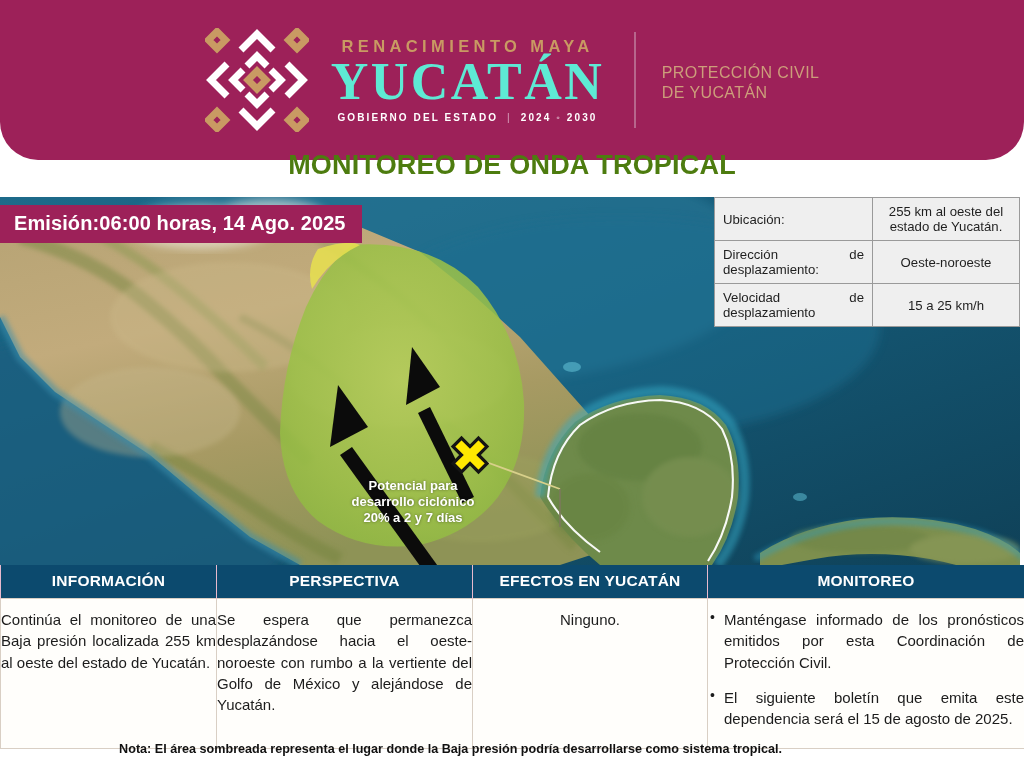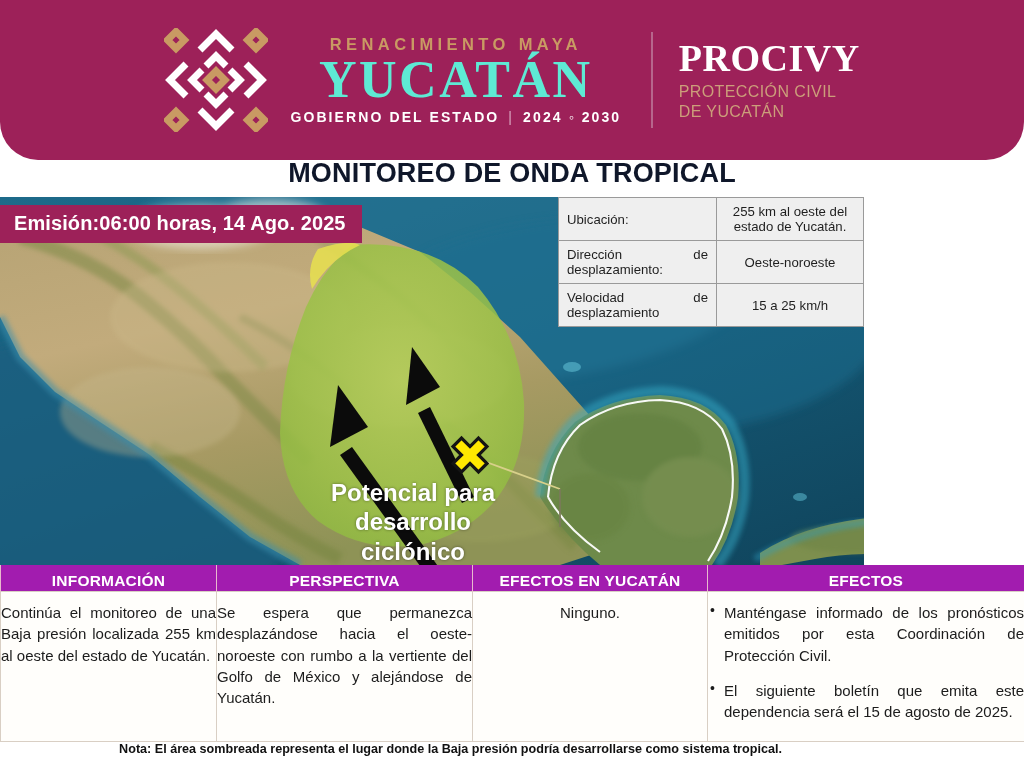--- a/index.html
+++ b/index.html
@@ -33,21 +33,21 @@
     color: #c99a63; font-size: 16.5px; font-weight: bold;
     letter-spacing: 4.4px; font-family: "Liberation Sans", sans-serif;
     margin-bottom: 1px;
   }
   .brand-yuc {
     color: #5eead4; font-size: 52px; font-weight: bold;
     letter-spacing: 2.5px; font-family: "Liberation Serif", serif;
     line-height: 0.98;
   }
   .brand-gob {
-    color: #ffffff; font-size: 14px; font-weight: bold;
+    color: #ffffff; font-size: 10px; font-weight: bold;
     letter-spacing: 2.1px; margin-top: 4px;
     display: flex; align-items: center; gap: 9px;
   }
   .gob-sep { color: #d9a7c0; font-weight: normal; }
   .gob-years { color: #ffffff; }
 
   .vdivider {
     width: 1.5px; height: 96px; background: #c07d9e; opacity: .75;
     margin: 0 26px 0 30px;
   }
@@ -58,48 +58,48 @@
     font-family: "Liberation Serif", serif; letter-spacing: 0.5px;
     line-height: 1.0;
   }
   .procivy-sub {
     color: #cc9e7a; font-size: 16px; letter-spacing: .4px;
     line-height: 1.25; margin-top: 5px;
   }
 
   
   .main-title {
-    position: absolute; left: 0; top: 158px; width: 1024px;
-    text-align: center; color: #0f172a;
+    position: absolute; left: 0; top: 150px; width: 1024px;
+    text-align: center; color: #4d7c0f;
     font-size: 27px; font-weight: bold; letter-spacing: .2px;
     font-family: "Liberation Sans", sans-serif;
   }
 
   
   .map-wrap {
-    position: absolute; left: 0; top: 197px; width: 864px; height: 368px;
+    position: absolute; left: 0; top: 197px; width: 1020px; height: 368px;
     overflow: hidden;
     background: #16556e;
   }
   .map-svg { position: absolute; left: 0; top: 0; width: 1024px; height: 368px; }
 
   
   .emision {
     position: absolute; left: 0; top: 8px;
     background: #9d2159; color: #ffffff;
     font-size: 20px; font-weight: bold; letter-spacing: .1px;
     padding: 7px 16px 8px 14px;
     z-index: 6;
   }
 
   
   .cone-label {
     position: absolute; left: 300px; top: 281px; width: 226px;
     text-align: center; color: #ffffff;
-    font-size: 24px; font-weight: bold; line-height: 1.22;
+    font-size: 13px; font-weight: bold; line-height: 1.22;
     text-shadow: 0 0 3px rgba(0,0,0,.45);
     z-index: 6;
   }
 
   
   .info-table {
     position: absolute; right: 0px; top: 0px; width: 306px;
     border-collapse: collapse; font-size: 13.2px; color: #1f1f1f;
     background: #efefef; z-index: 7;
     table-layout: fixed;
@@ -110,23 +110,23 @@
   }
   .info-table td.k { width: 158px; text-align: justify; text-align-last: justify; margin-top: 16px; }
   .info-table td.v { text-align: center; }
 
   
   .btable {
     position: absolute; left: 0; top: 565px; width: 1024px;
     border-collapse: collapse; table-layout: fixed;
   }
   .btable th {
-    background: #a21caf; color: #ffffff;
+    background: #0c4a6e; color: #ffffff;
     font-size: 15.5px; font-weight: bold; letter-spacing: .2px;
-    padding: 7px 4px 1px; text-align: center;
+    padding: 7px 4px 8px; text-align: center;
     border-left: 1.4px solid #e8b9cd; border-right: 1.4px solid #e8b9cd;
   }
   .btable td {
     border: 1.2px solid #d9cfc4;
     padding: 10px 0; vertical-align: top;
     font-size: 15px; color: #1c1c1c; line-height: 1.42;
     background: #fffefb; height: 150px;
   }
   .cell-just { text-align: justify; }
   .cell-center { text-align: center; vertical-align: middle; }
@@ -186,21 +186,20 @@
             <span>GOBIERNO DEL ESTADO</span>
             <span class="gob-sep">|</span>
             <span class="gob-years">2024 ◦ 2030</span>
           </div>
         </div>
       </div>
 
       <div class="vdivider"></div>
 
       <div class="procivy-block">
-        <div class="procivy-title">PROCIVY</div>
         <div class="procivy-sub">
           <div>PROTECCIÓN CIVIL</div>
           <div>DE YUCATÁN</div>
         </div>
       </div>
     </div>
   </div>
 
   <div class="main-title">MONITOREO DE ONDA TROPICAL</div>
 
@@ -344,21 +343,21 @@
       <col style="width:216px">
         <col style="width:256px">
         <col style="width:235px">
         <col style="width:317px">
     </colgroup>
     <tbody>
         <tr>
       <th>INFORMACIÓN</th>
       <th>PERSPECTIVA</th>
       <th>EFECTOS EN YUCATÁN</th>
-      <th>EFECTOS</th>
+      <th>MONITOREO</th>
     </tr>
     <tr>
       <td class="cell-just">Continúa el monitoreo de una Baja presión localizada 255 km al oeste del estado de Yucatán.</td>
       <td class="cell-just">Se espera que permanezca desplazándose hacia el oeste-noroeste con rumbo a la vertiente del Golfo de México y alejándose de Yucatán.</td>
       <td class="cell-center">Ninguno.</td>
       <td>
         <ul>
           <li>Manténgase informado de los pronósticos emitidos por esta Coordinación de Protección Civil.</li>
           <li>El siguiente boletín que emita este dependencia será el 15 de agosto de 2025.</li>
         </ul>

